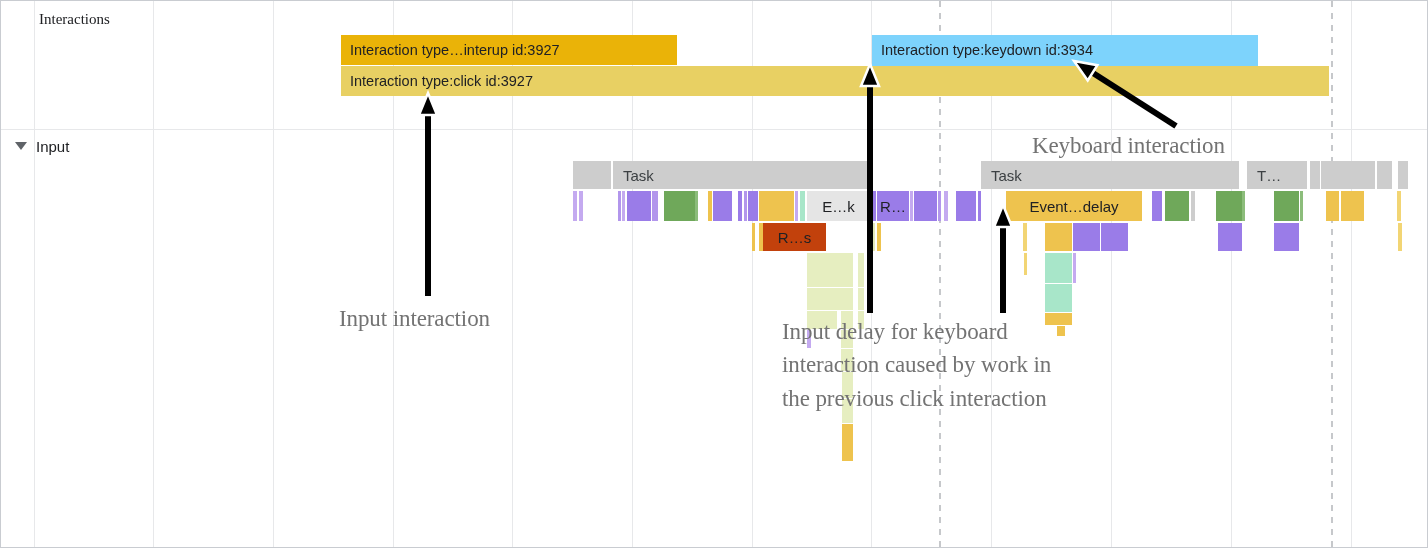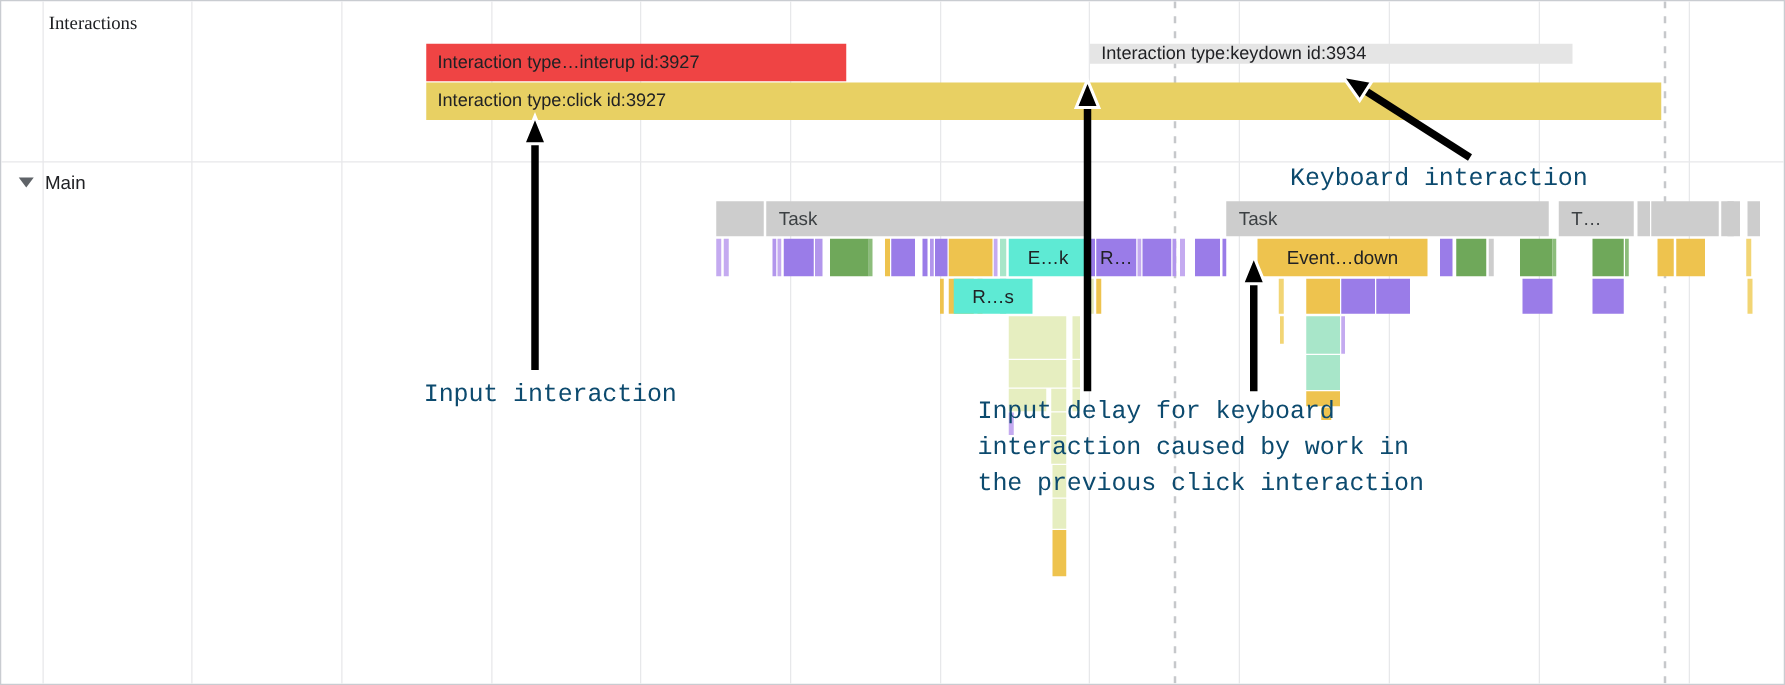--- a/index.html
+++ b/index.html
@@ -36,22 +36,22 @@
 
   
   .blk { position:absolute; }
   .blk.lbl { color:#202124; font-size:15px; display:flex; align-items:center;
              justify-content:center; overflow:hidden; white-space:nowrap;
              font-family:"Liberation Sans", sans-serif; }
   .blk.task { color:#3c4043; font-size:15px; display:flex; align-items:center;
               padding-left:10px; overflow:hidden; white-space:nowrap; }
 
   
-  .anno { position:absolute; color:#0c4a6e; font-size:20px; line-height:1.45;
-          font-family:Liberation Mono, monospace; white-space:pre; letter-spacing:-0.1px;}
+  .anno { position:absolute; color:#737373; font-size:23px; line-height:1.45;
+          font-family:Liberation Serif, serif; white-space:pre; letter-spacing:-0.1px;}
   .anno.ctr { text-align:left; }
 
   .arrow { position:absolute; }
 </style>
 </head>
 <body>
 
 <div id="stage">
 
   <div id="gridlines">
@@ -69,26 +69,26 @@
       <div class="vgrid" style="left: 1350px;"></div>
       <div class="vgrid dotted" style="left: 938px;"></div>
       <div class="vgrid dotted" style="left: 1330px;"></div>
     </div>
 
   <div class="hdiv" id="track-divider" style="top: 128px;"></div>
 
   <div class="track-label" style="left:38px; top:10px;font-family:Liberation Serif, serif;">Interactions</div>
 
   <div class="caret" style="left:14px; top:141px;"></div>
-  <div class="track-label" style="left:35px; top:137px;">Main</div>
+  <div class="track-label" style="left:35px; top:137px;">Input</div>
 
   <div id="interaction-bars">
-      <div class="ibar" style="left: 340px; top: 34px; width: 336px; height: 30px; background: #ef4444;">Interaction type…interup id:3927</div>
+      <div class="ibar" style="left: 340px; top: 34px; width: 336px; height: 30px; background: #eab308;">Interaction type…interup id:3927</div>
       <div class="ibar" style="left: 340px; top: 65px; width: 988px; height: 30px; background: rgb(232, 208, 99);">Interaction type:click id:3927</div>
-      <div class="ibar" style="left: 871px; top: 34px; width: 386px; height: 16px; background: #e5e5e5;">Interaction type:keydown id:3934</div>
+      <div class="ibar" style="left: 871px; top: 34px; width: 386px; height: 31px; background: #7dd3fc;">Interaction type:keydown id:3934</div>
     </div>
 
   <div id="flame-chart">
       <div class="blk task" style="left: 572px; top: 160px; width: 38px; height: 28px; background: rgb(205, 205, 205);"></div>
       <div class="blk task" style="left: 612px; top: 160px; width: 258px; height: 28px; background: rgb(205, 205, 205);">Task</div>
       <div class="blk task" style="left: 980px; top: 160px; width: 258px; height: 28px; background: rgb(205, 205, 205);">Task</div>
       <div class="blk task" style="left: 1246px; top: 160px; width: 60px; height: 28px; background: rgb(205, 205, 205);">T…</div>
       <div class="blk task" style="left: 1309px; top: 160px; width: 9px; height: 28px; background: rgb(205, 205, 205);"></div>
       <div class="blk task" style="left: 1320px; top: 160px; width: 54px; height: 28px; background: rgb(205, 205, 205);"></div>
       <div class="blk task" style="left: 1376px; top: 160px; width: 3px; height: 28px; background: rgb(205, 205, 205);"></div>
@@ -103,45 +103,45 @@
       <div class="blk" style="left: 663px; top: 190px; width: 31px; height: 30px; background: rgb(111, 168, 90);"></div>
       <div class="blk" style="left: 694px; top: 190px; width: 3px; height: 30px; background: rgb(140, 189, 123);"></div>
       <div class="blk" style="left: 707px; top: 190px; width: 4px; height: 30px; background: rgb(238, 195, 78);"></div>
       <div class="blk" style="left: 712px; top: 190px; width: 19px; height: 30px; background: rgb(154, 124, 232);"></div>
       <div class="blk" style="left: 737px; top: 190px; width: 4px; height: 30px; background: rgb(154, 124, 232);"></div>
       <div class="blk" style="left: 743px; top: 190px; width: 3px; height: 30px; background: rgb(178, 150, 236);"></div>
       <div class="blk" style="left: 747px; top: 190px; width: 10px; height: 30px; background: rgb(154, 124, 232);"></div>
       <div class="blk" style="left: 758px; top: 190px; width: 35px; height: 30px; background: rgb(238, 195, 78);"></div>
       <div class="blk" style="left: 794px; top: 190px; width: 3px; height: 30px; background: rgb(196, 170, 240);"></div>
       <div class="blk" style="left: 799px; top: 190px; width: 5px; height: 30px; background: rgb(168, 230, 201);"></div>
-      <div class="blk lbl" style="left: 806px; top: 190px; width: 63px; height: 30px; background: #5eead4;">E…k</div>
+      <div class="blk lbl" style="left: 806px; top: 190px; width: 63px; height: 30px; background: #e5e5e5;">E…k</div>
       <div class="blk" style="left: 870px; top: 190px; width: 5px; height: 30px; background: rgb(154, 124, 232);"></div>
       <div class="blk lbl" style="left: 876px; top: 190px; width: 32px; height: 30px; background: rgb(154, 124, 232);">R…</div>
       <div class="blk" style="left: 909px; top: 190px; width: 3px; height: 30px; background: rgb(196, 170, 240);"></div>
       <div class="blk" style="left: 913px; top: 190px; width: 23px; height: 30px; background: rgb(154, 124, 232);"></div>
       <div class="blk" style="left: 937px; top: 190px; width: 3px; height: 30px; background: rgb(178, 150, 236);"></div>
       <div class="blk" style="left: 943px; top: 190px; width: 4px; height: 30px; background: rgb(196, 170, 240);"></div>
       <div class="blk" style="left: 955px; top: 190px; width: 20px; height: 30px; background: rgb(154, 124, 232);"></div>
       <div class="blk" style="left: 977px; top: 190px; width: 3px; height: 30px; background: rgb(154, 124, 232);"></div>
-      <div class="blk lbl" style="left: 1005px; top: 190px; width: 136px; height: 30px; background: rgb(238, 195, 78);">Event…down</div>
+      <div class="blk lbl" style="left: 1005px; top: 190px; width: 136px; height: 30px; background: rgb(238, 195, 78);">Event…delay</div>
       <div class="blk" style="left: 1151px; top: 190px; width: 10px; height: 30px; background: rgb(154, 124, 232);"></div>
       <div class="blk" style="left: 1164px; top: 190px; width: 24px; height: 30px; background: rgb(111, 168, 90);"></div>
       <div class="blk" style="left: 1190px; top: 190px; width: 4px; height: 30px; background: rgb(205, 205, 205);"></div>
       <div class="blk" style="left: 1215px; top: 190px; width: 26px; height: 30px; background: rgb(111, 168, 90);"></div>
       <div class="blk" style="left: 1241px; top: 190px; width: 3px; height: 30px; background: rgb(140, 189, 123);"></div>
       <div class="blk" style="left: 1273px; top: 190px; width: 25px; height: 30px; background: rgb(111, 168, 90);"></div>
       <div class="blk" style="left: 1299px; top: 190px; width: 3px; height: 30px; background: rgb(140, 189, 123);"></div>
       <div class="blk" style="left: 1325px; top: 190px; width: 13px; height: 30px; background: rgb(238, 195, 78);"></div>
       <div class="blk" style="left: 1340px; top: 190px; width: 23px; height: 30px; background: rgb(238, 195, 78);"></div>
       <div class="blk" style="left: 1396px; top: 190px; width: 4px; height: 30px; background: rgb(242, 213, 116);"></div>
       <div class="blk" style="left: 751px; top: 222px; width: 3px; height: 28px; background: rgb(238, 195, 78);"></div>
       <div class="blk" style="left: 758px; top: 222px; width: 20px; height: 28px; background: rgb(238, 195, 78);"></div>
       <div class="blk" style="left: 781px; top: 222px; width: 4px; height: 28px; background: rgb(242, 213, 116);"></div>
       <div class="blk" style="left: 799px; top: 222px; width: 5px; height: 28px; background: rgb(168, 230, 201);"></div>
-      <div class="blk lbl" style="left: 762px; top: 222px; width: 63px; height: 28px; background: #5eead4;">R…s</div>
+      <div class="blk lbl" style="left: 762px; top: 222px; width: 63px; height: 28px; background: #c2410c;">R…s</div>
       <div class="blk" style="left: 870px; top: 222px; width: 4px; height: 28px; background: rgb(228, 232, 184);"></div>
       <div class="blk" style="left: 876px; top: 222px; width: 4px; height: 28px; background: rgb(238, 195, 78);"></div>
       <div class="blk" style="left: 1022px; top: 222px; width: 4px; height: 28px; background: rgb(242, 213, 116);"></div>
       <div class="blk" style="left: 1044px; top: 222px; width: 27px; height: 28px; background: rgb(238, 195, 78);"></div>
       <div class="blk" style="left: 1072px; top: 222px; width: 27px; height: 28px; background: rgb(154, 124, 232);"></div>
       <div class="blk" style="left: 1100px; top: 222px; width: 27px; height: 28px; background: rgb(154, 124, 232);"></div>
       <div class="blk" style="left: 1217px; top: 222px; width: 24px; height: 28px; background: rgb(154, 124, 232);"></div>
       <div class="blk" style="left: 1273px; top: 222px; width: 25px; height: 28px; background: rgb(154, 124, 232);"></div>
       <div class="blk" style="left: 1397px; top: 222px; width: 4px; height: 28px; background: rgb(242, 213, 116);"></div>
       <div class="blk" style="left: 806px; top: 252px; width: 46px; height: 34px; background: rgb(230, 238, 192);"></div>

